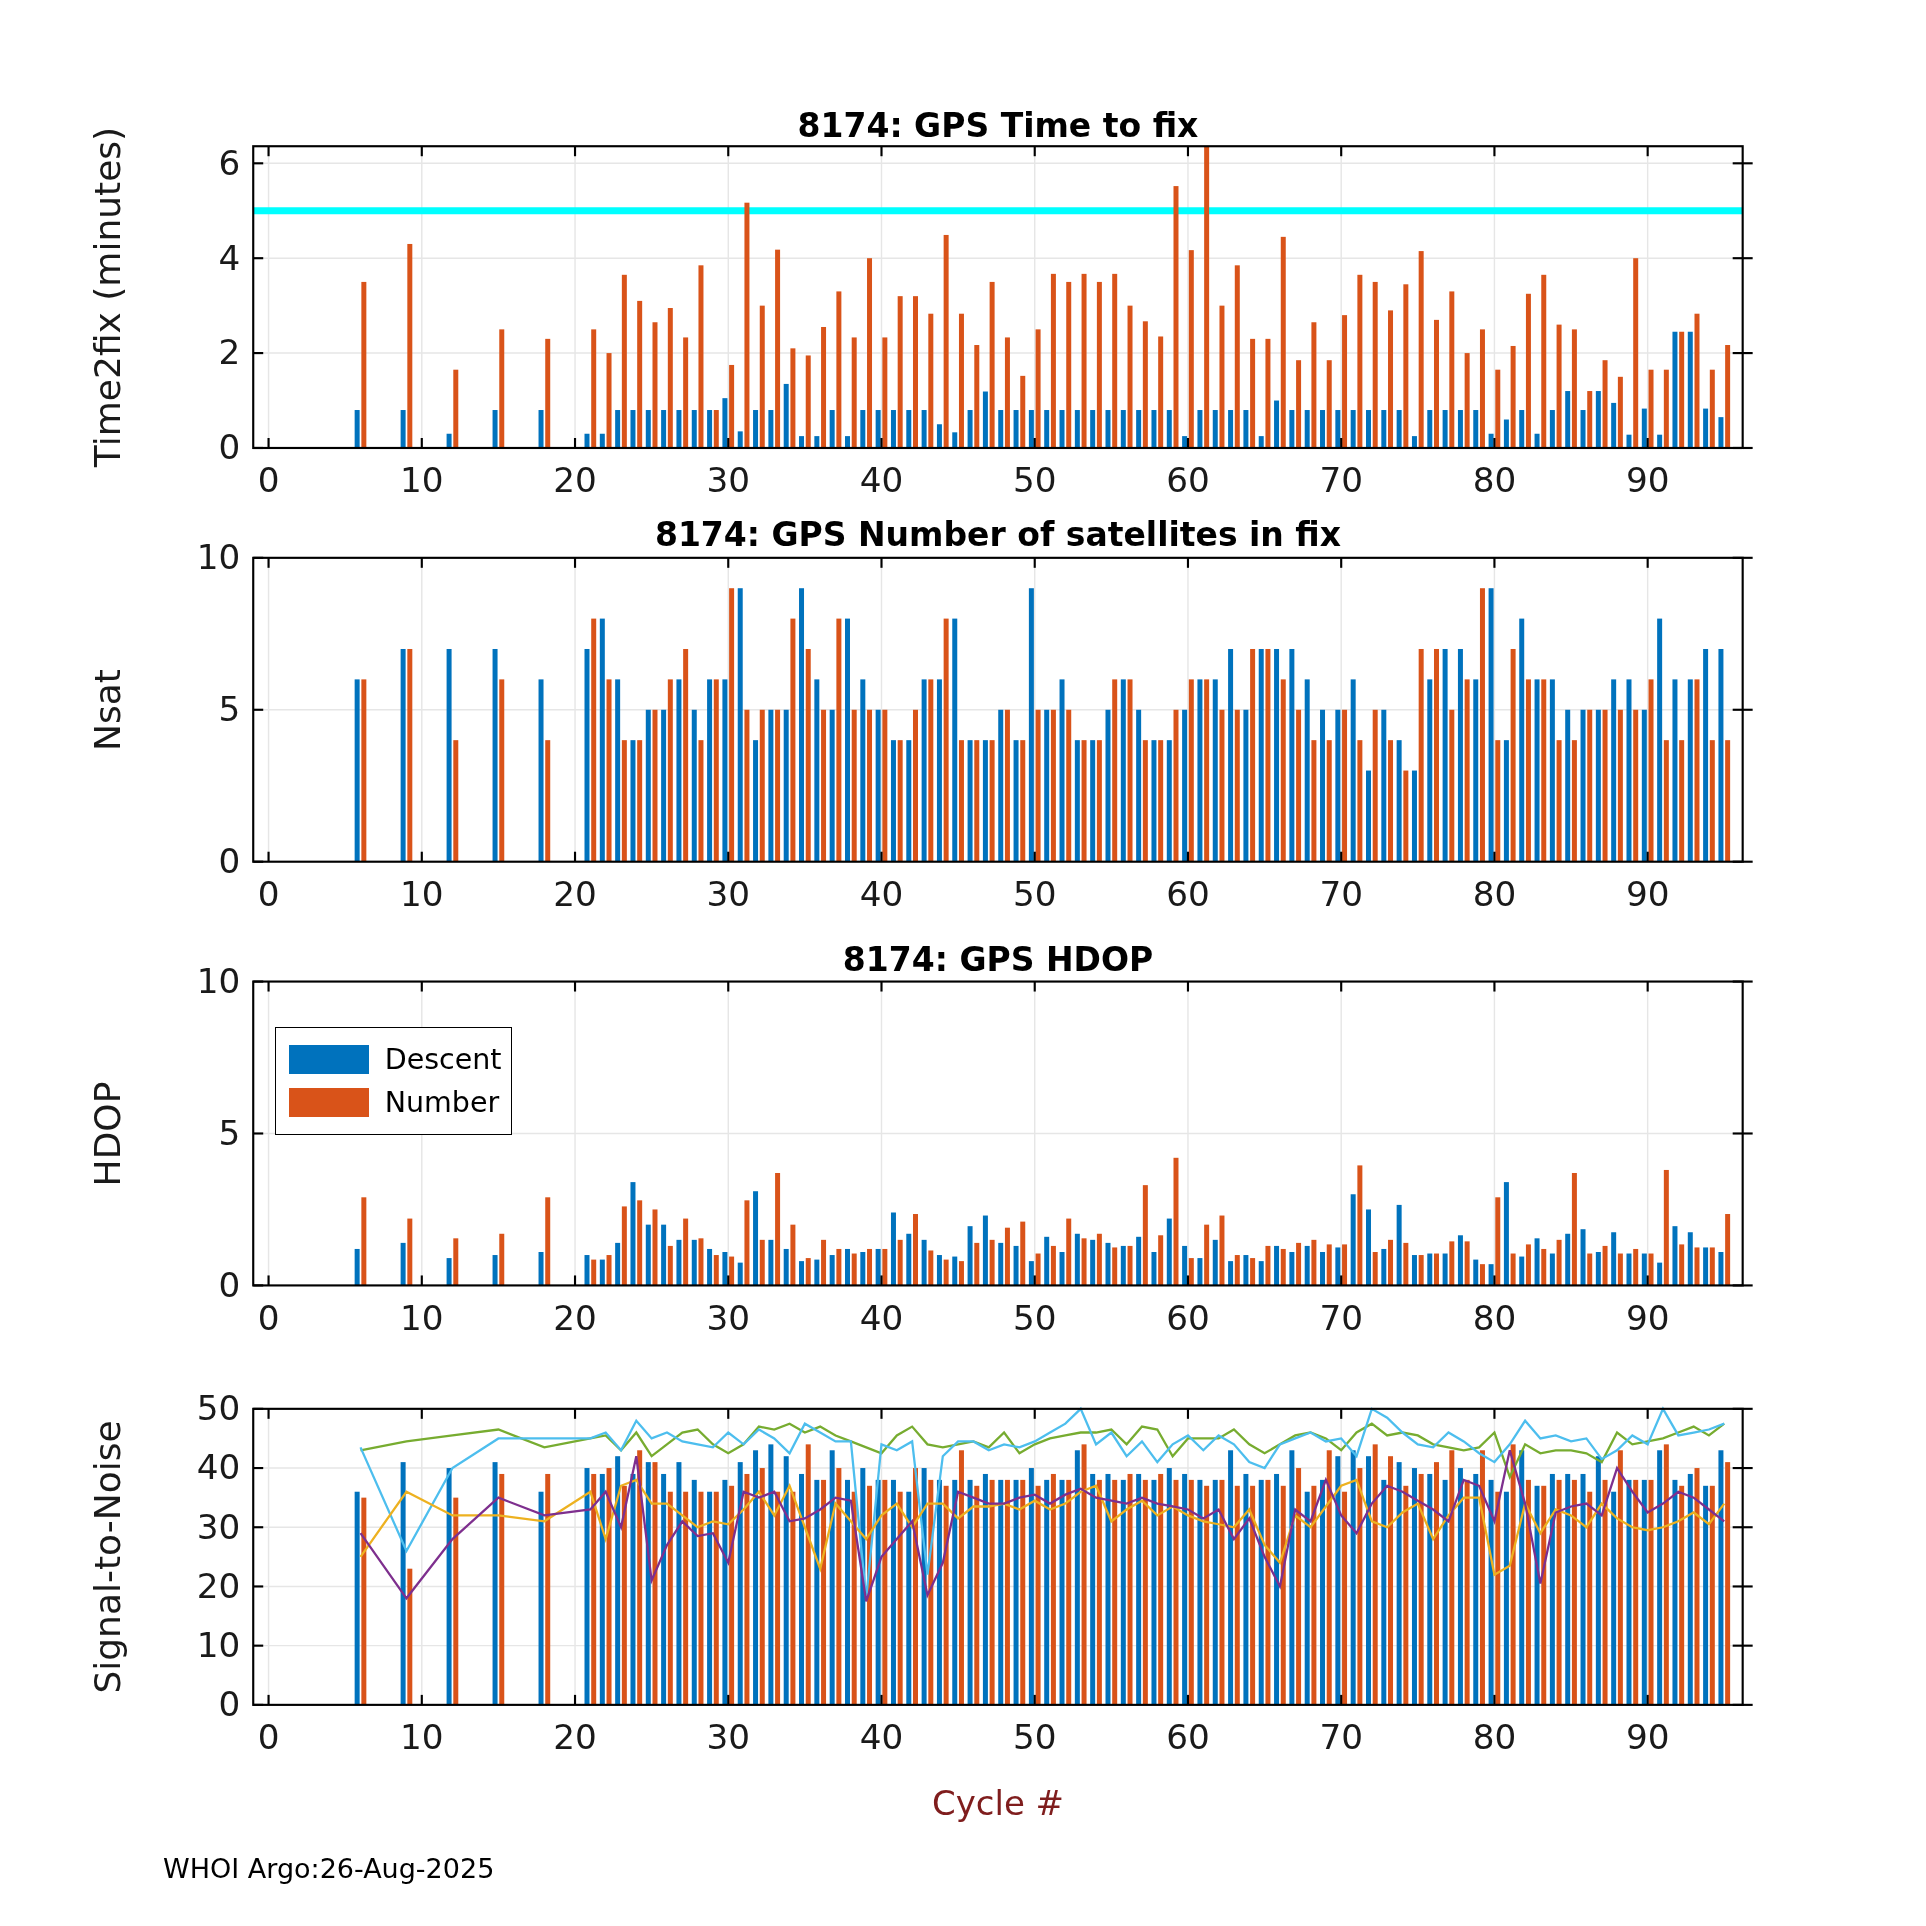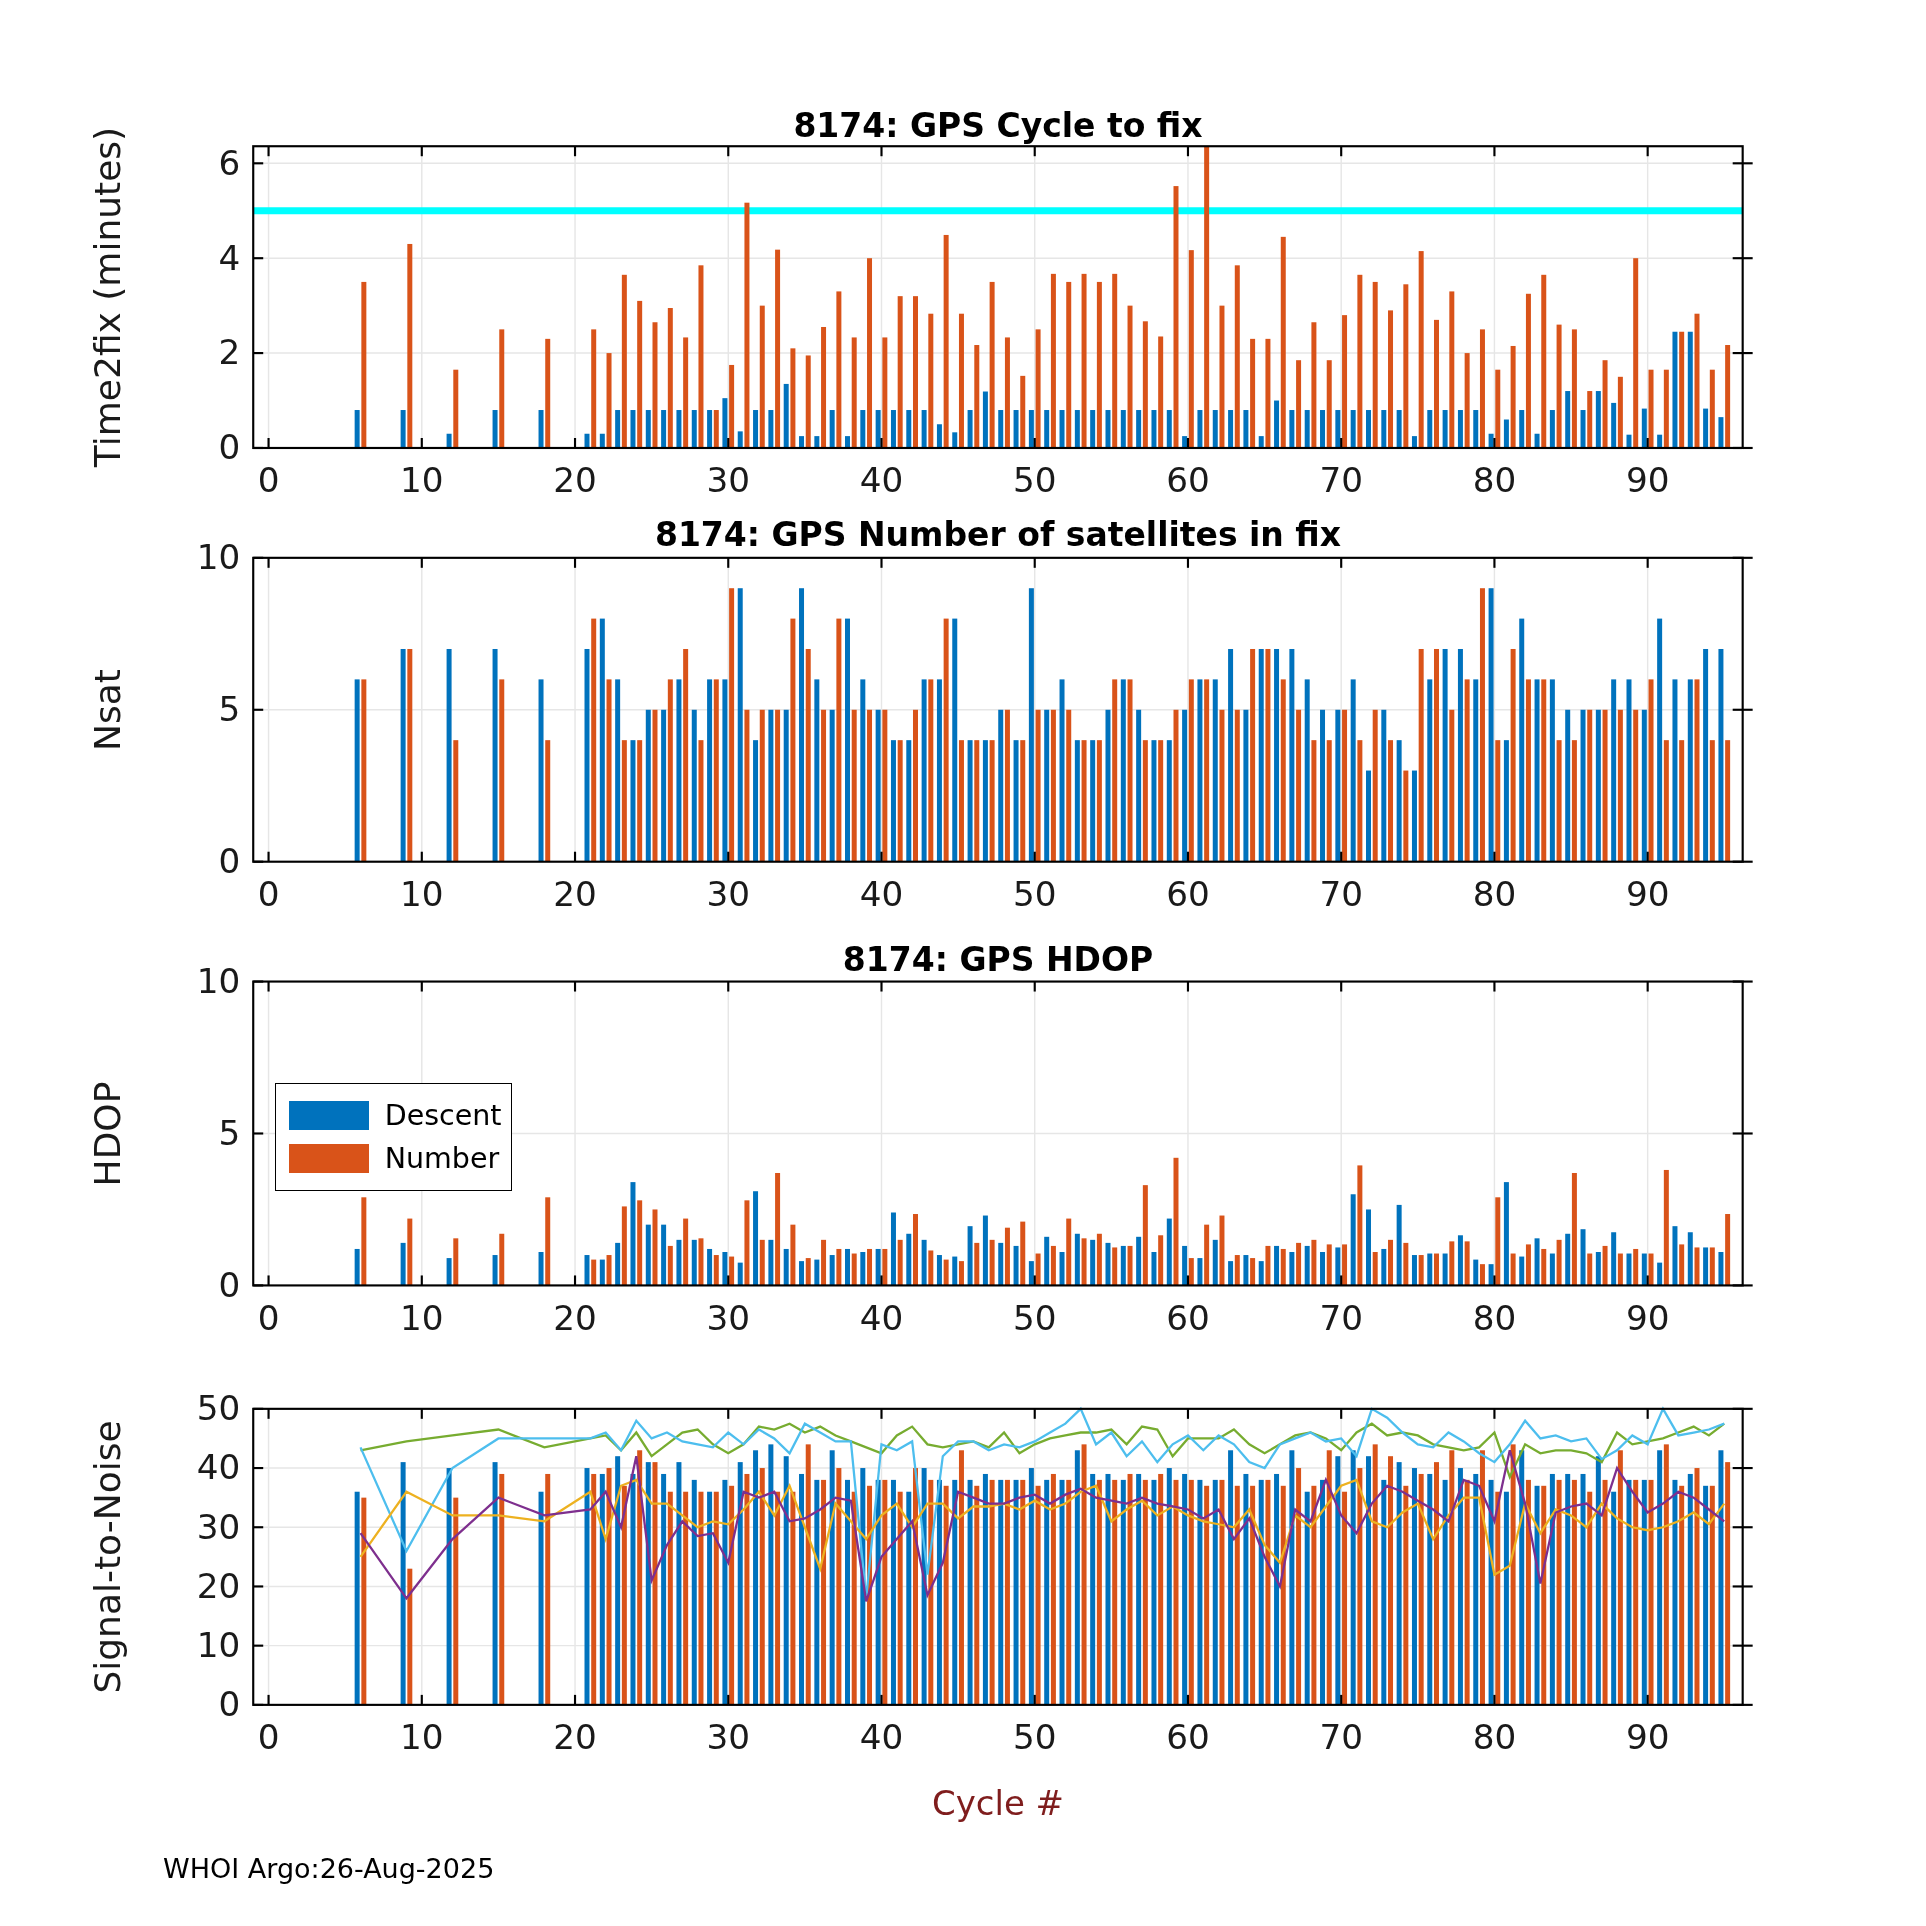--- a/index.html
+++ b/index.html
@@ -3,21 +3,21 @@
 <meta charset="utf-8">
 <style>
   html,body{margin:0;padding:0;background:#ffffff;}
   body{width:1926px;height:1926px;position:relative;font-family:"DejaVu Sans",sans-serif;}
   #figure{position:absolute;left:0;top:0;width:1926px;height:1926px;background:#ffffff;}
   svg{position:absolute;left:0;top:0;}
   .title{position:absolute;transform:translateX(-50%);font-size:33px;font-weight:bold;color:#000;white-space:nowrap;}
   .ylab{position:absolute;transform:translate(-50%,-50%) rotate(-90deg);font-size:36px;color:#1a1a1a;white-space:nowrap;}
   .xlab{position:absolute;transform:translateX(-50%);font-size:34px;color:#7f1d1d;white-space:nowrap;}
   .footer{position:absolute;font-size:27px;color:#000;}
-  .legend{position:absolute;left:275px;top:1083px;width:237px;height:108px;background:#fff;border:1.8px solid #000;box-sizing:border-box;display:flex;flex-direction:column;justify-content:space-evenly;padding:4.3px 0;}
+  .legend{position:absolute;left:275px;top:1027px;width:237px;height:108px;background:#fff;border:1.8px solid #000;box-sizing:border-box;display:flex;flex-direction:column;justify-content:space-evenly;padding:4.3px 0;}
   .legend-row{display:flex;align-items:center;gap:15.7px;padding-left:13px;}
   .legend-swatch{width:80px;height:28.5px;}
   .legend-label{font-size:28.5px;color:#000;}
 </style>
 </head>
 <body>
 
 <div id="figure">
   <svg id="chart-svg" width="1926" height="1926" viewBox="0 0 2700 2700">
       <g>
@@ -937,21 +937,21 @@
           <line x1="2443" x2="2457" y1="2058" y2="2058" stroke="#000" stroke-width="3"></line>
           <text x="337" y="2074" text-anchor="end" font-size="48" fill="#1a1a1a" font-family="DejaVu Sans, sans-serif">40</text>
           <line x1="355" x2="369" y1="1975" y2="1975" stroke="#000" stroke-width="3"></line>
           <line x1="2443" x2="2429" y1="1975" y2="1975" stroke="#000" stroke-width="3"></line>
           <line x1="2443" x2="2457" y1="1975" y2="1975" stroke="#000" stroke-width="3"></line>
           <text x="337" y="1991" text-anchor="end" font-size="48" fill="#1a1a1a" font-family="DejaVu Sans, sans-serif">50</text>
         </g>
       </g>
     </svg>
 
-  <div class="title" style="left:998px;top:106px;">8174: GPS Cycle to fix</div>
+  <div class="title" style="left:998px;top:106px;">8174: GPS Time to fix</div>
   <div class="title" style="left:998px;top:515px;">8174: GPS Number of satellites in fix</div>
   <div class="title" style="left:998px;top:940px;">8174: GPS HDOP</div>
 
   <div class="ylab" style="left:107px;top:297px;">Time2fix (minutes)</div>
   <div class="ylab" style="left:107px;top:710px;">Nsat</div>
   <div class="ylab" style="left:107px;top:1134px;">HDOP</div>
   <div class="ylab" style="left:107px;top:1557px;">Signal-to-Noise</div>
 
   <div class="xlab" style="left:998px;top:1783px;">Cycle #</div>
 

